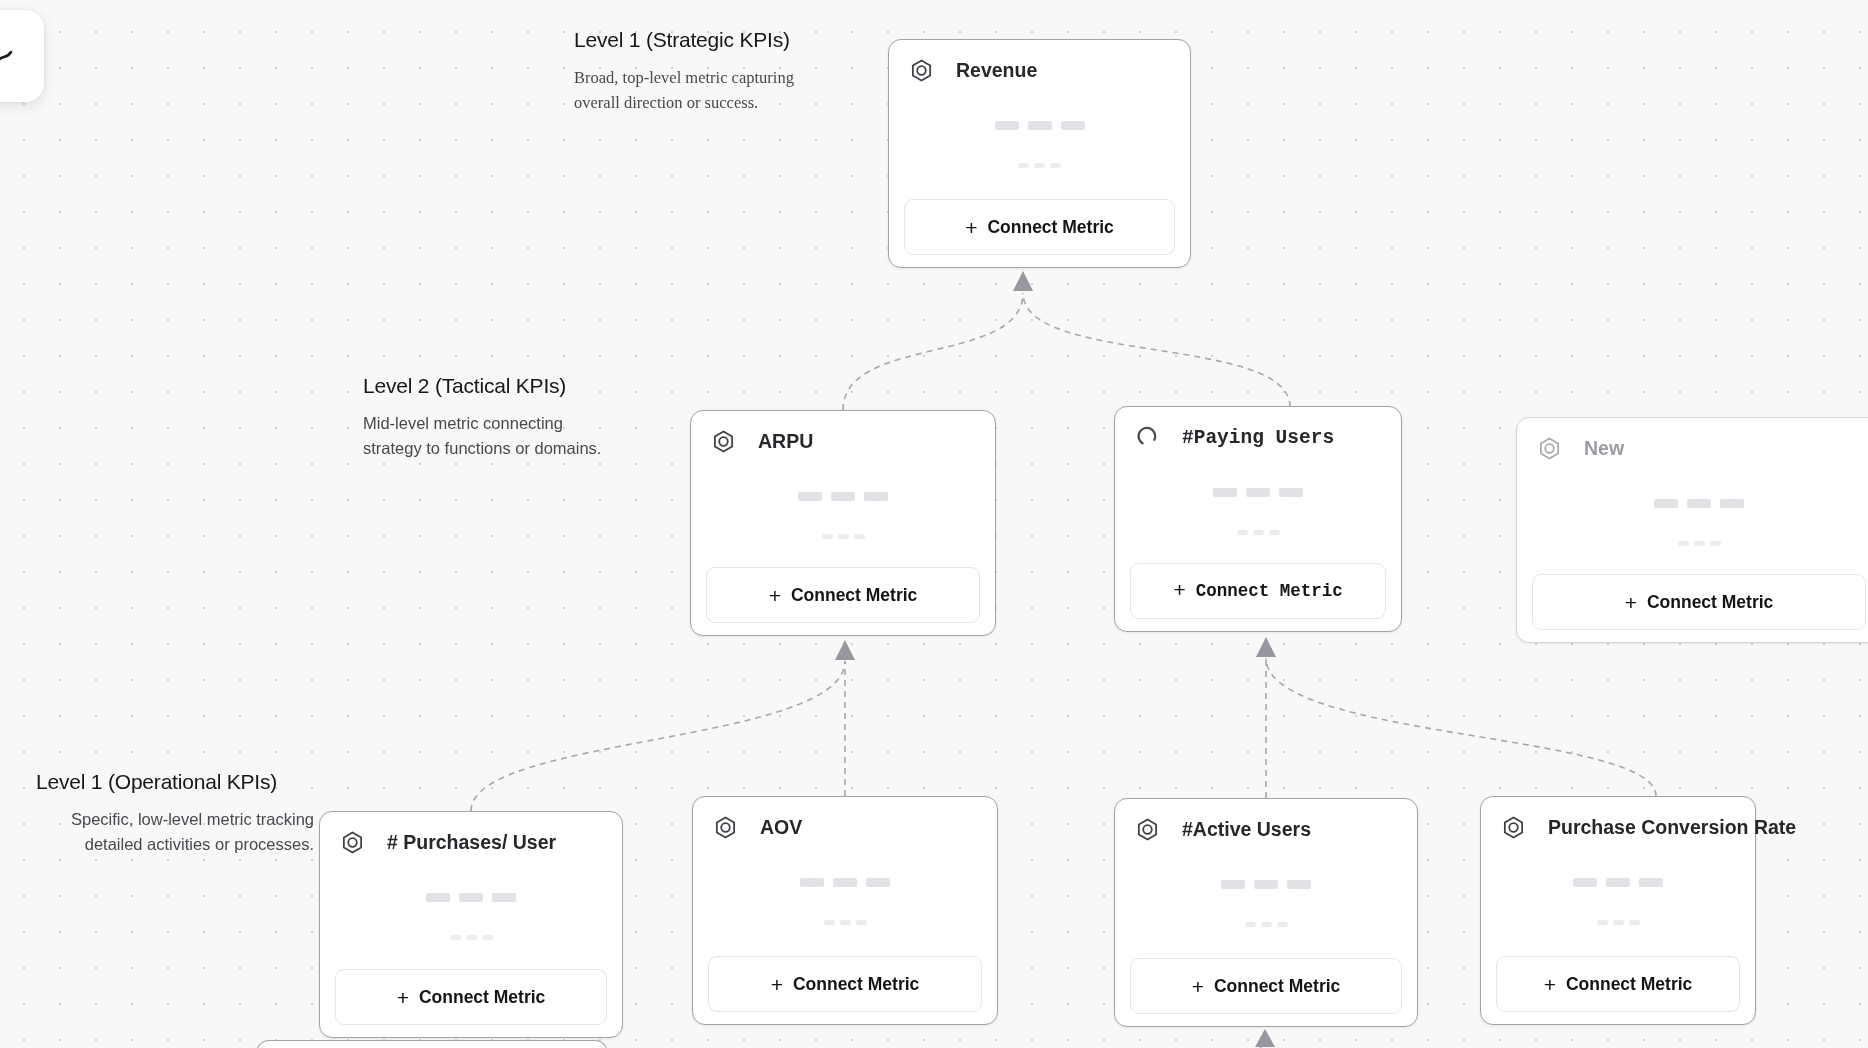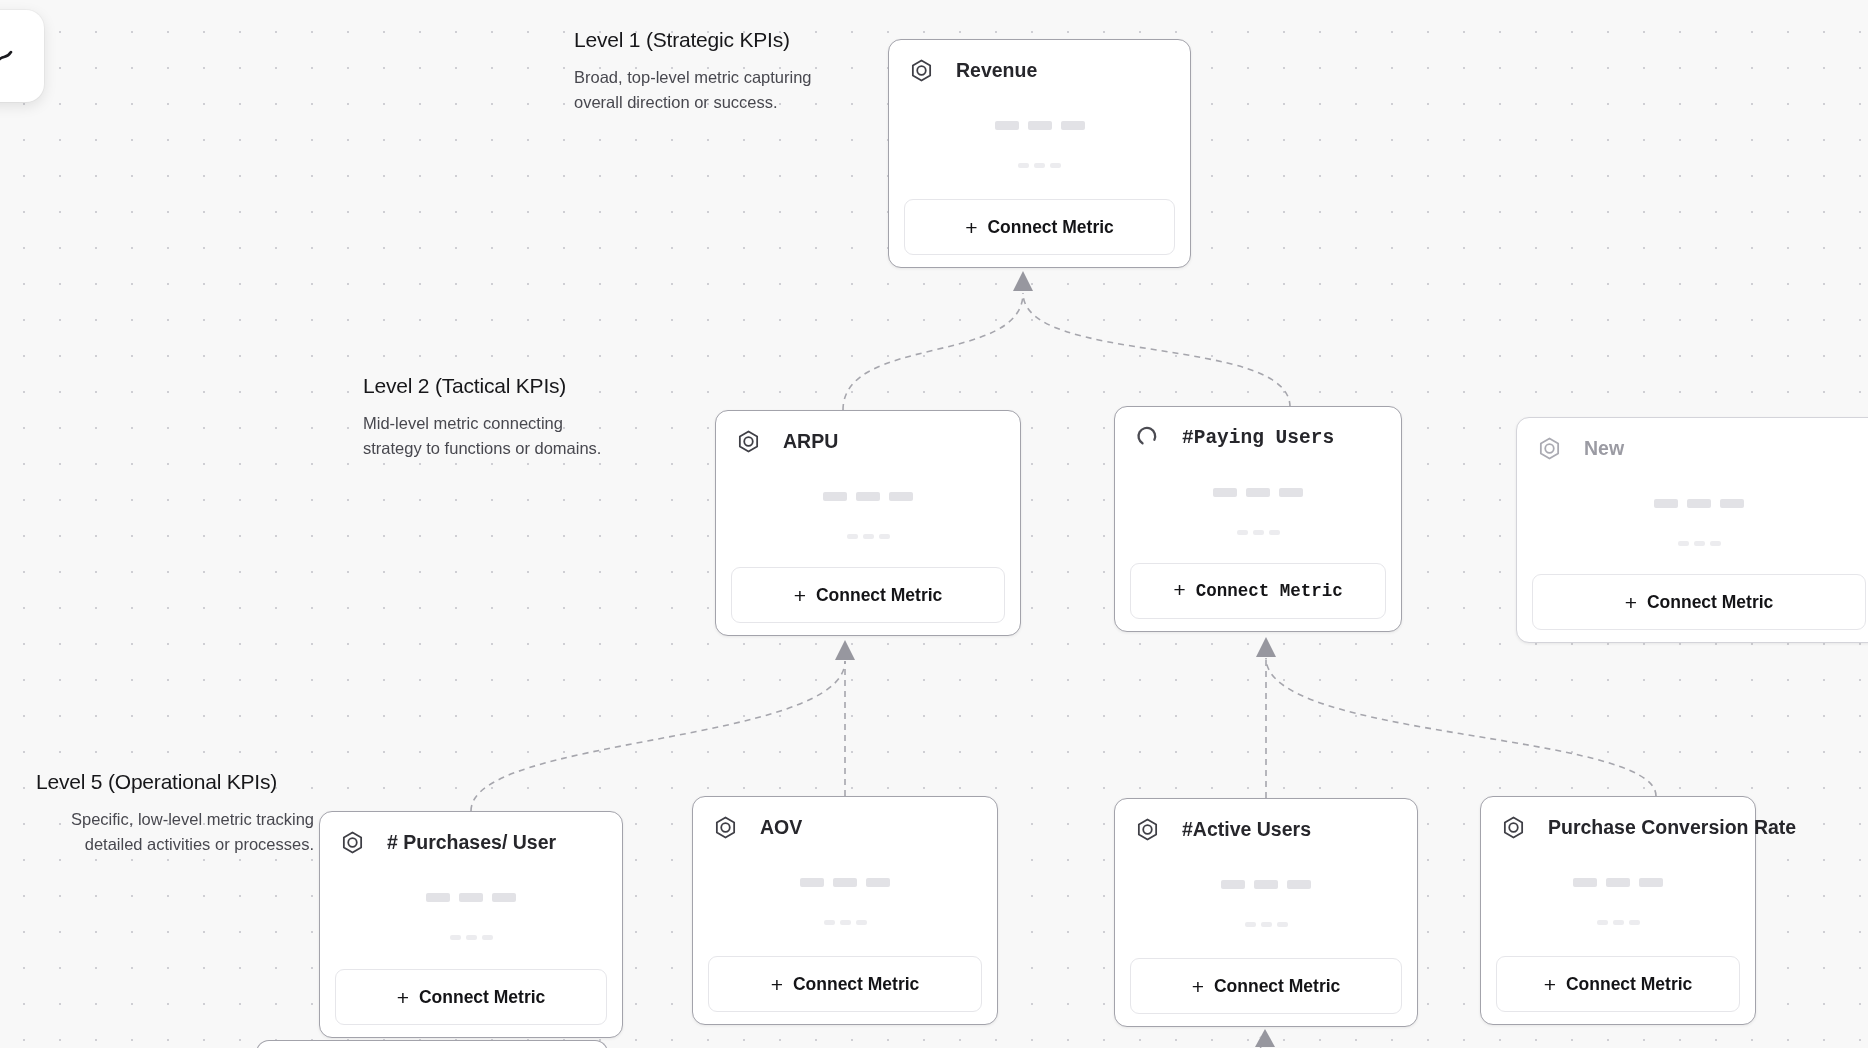--- a/index.html
+++ b/index.html
@@ -94,28 +94,28 @@
   <path class="conn" d="M1656,796 C1656,732 1266,740 1266,658"></path>
   <path class="conn" d="M1266,798 L1266,658"></path>
   <path class="arrowhead" d="M1266,637 L1256,657 L1276,657 Z"></path>
 
   <path class="conn" d="M1261,1048 C1258,1044 1263,1041 1260,1037"></path>
   <path class="arrowhead" d="M1265,1029 L1255,1047 L1275,1047 Z"></path>
 </svg>
 
 <div class="level-label" style="left:574px; top:28px;">
   <div class="level-title">Level 1 (Strategic KPIs)</div>
-  <div class="level-desc" style="width:268px;">Broad, top-level metric capturing overall direction or success.</div>
+  <div class="level-desc" style="width:268px;font-family:Liberation Serif, serif;">Broad, top-level metric capturing overall direction or success.</div>
 </div>
 <div class="level-label" style="left:363px; top:374px;">
   <div class="level-title">Level 2 (Tactical KPIs)</div>
   <div class="level-desc" style="width:250px;">Mid-level metric connecting strategy to functions or domains.</div>
 </div>
 <div class="level-label" style="left:36px; top:770px;">
-  <div class="level-title">Level 5 (Operational KPIs)</div>
+  <div class="level-title">Level 1 (Operational KPIs)</div>
   <div class="level-desc" style="width:278px;text-align:right;">Specific, low-level metric tracking detailed activities or processes.</div>
 </div>
 
 <div class="card" style="left:888px; top:39px; width:303px; height:229px;">
   <div class="card-header">
     <svg class="micon" viewBox="0 0 24 24">
       <path d="M12 2.3 L20.3 7.1 V16.9 L12 21.7 L3.7 16.9 V7.1 Z" fill="none" stroke="#3f3f46" stroke-width="1.7" stroke-linejoin="round"></path>
       <circle cx="12" cy="12" r="4.1" fill="none" stroke="#3f3f46" stroke-width="1.7"></circle>
     </svg>
     <span class="card-title">Revenue</span>
@@ -131,21 +131,21 @@
         <i></i>
         <i></i>
       </div>
   </div>
   <button class="connect-btn">
     <span class="plus">+</span>
     <span>Connect Metric</span>
   </button>
 </div>
 
-<div class="card" style="left:690px; top:410px; width:306px; height:226px;margin-left:25px;">
+<div class="card" style="left:690px; top:410px; width:306px; height:226px;">
   <div class="card-header">
     <svg class="micon" viewBox="0 0 24 24">
       <path d="M12 2.3 L20.3 7.1 V16.9 L12 21.7 L3.7 16.9 V7.1 Z" fill="none" stroke="#3f3f46" stroke-width="1.7" stroke-linejoin="round"></path>
       <circle cx="12" cy="12" r="4.1" fill="none" stroke="#3f3f46" stroke-width="1.7"></circle>
     </svg>
     <span class="card-title">ARPU</span>
   </div>
   <div class="skeleton">
     <div class="sk-row r1">
         <i></i>

